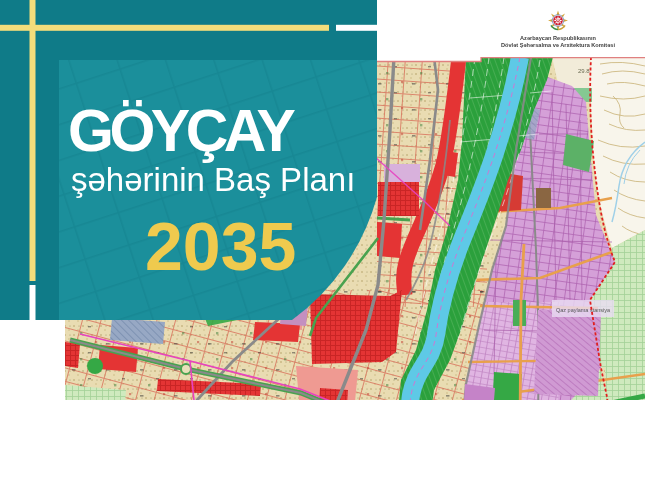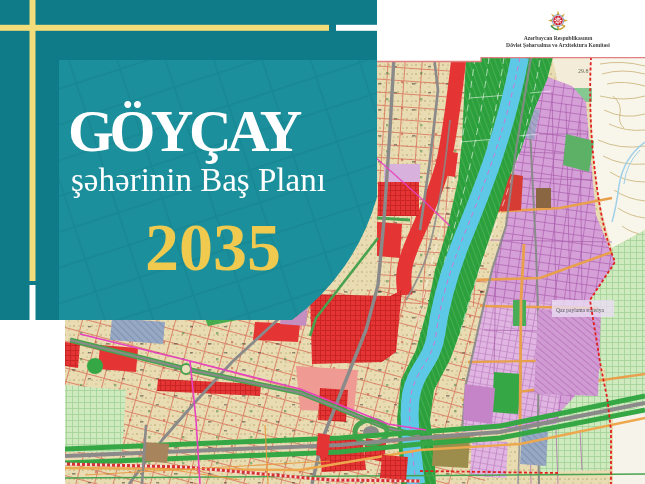--- a/index.html
+++ b/index.html
@@ -1,16 +1,16 @@
 <!DOCTYPE html>
 <html><head>
 <meta charset="utf-8">
 <style>
 html,body{margin:0;padding:0;background:#ffffff;}
-#wrap{position:relative;width:645px;height:484px;overflow:hidden;font-family:Liberation Serif, serif;}
+#wrap{position:relative;width:645px;height:400px;overflow:hidden;font-family:Liberation Sans, sans-serif;}
 </style>
 </head>
 <body>
 <div id="wrap">
 <svg width="645" height="484" viewBox="0 0 645 484" xmlns="http://www.w3.org/2000/svg">
 <defs>
 <clipPath id="mapclip">
           <rect x="65" y="57" width="580" height="427"></rect>
         </clipPath>
 <clipPath id="panelclip">

